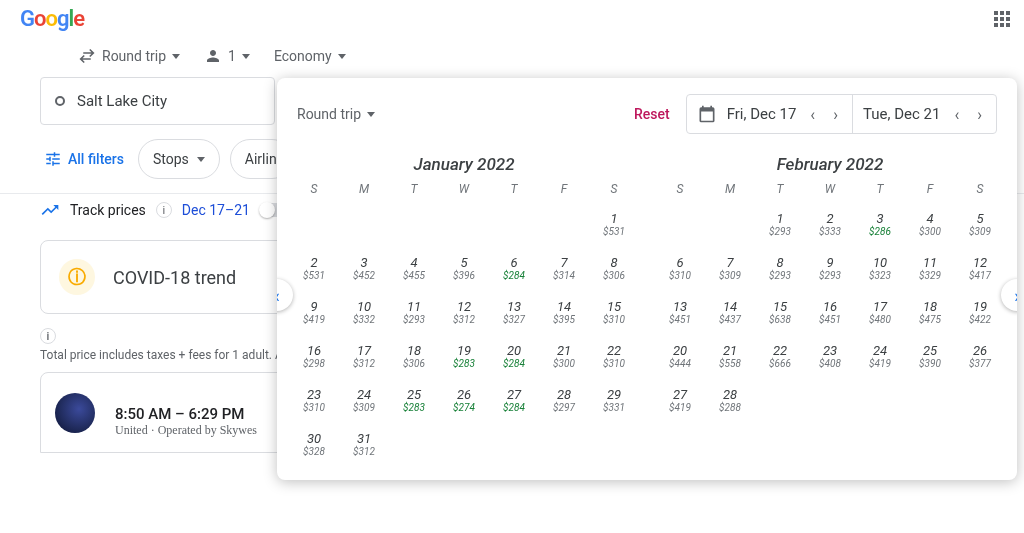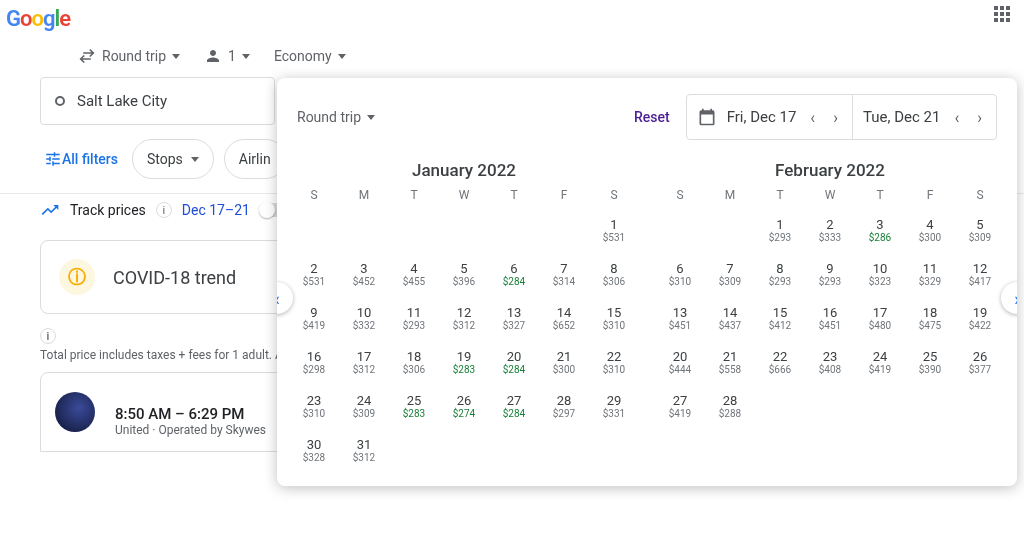--- a/index.html
+++ b/index.html
@@ -1,61 +1,61 @@
 <!DOCTYPE html>
 <html><head>
 <meta charset="utf-8">
 <style>
   * { box-sizing: border-box; margin: 0; padding: 0; font-family: Roboto, Arial, sans-serif; }
   body { background: #fff; width: 1024px; height: 533px; overflow: hidden; position: relative; color: #202124; }
-  .topbar { display: flex; align-items: flex-start; justify-content: space-between; padding: 6px 14px 6px 6px; }
+  .topbar { display: flex; align-items: center; justify-content: space-between; padding: 6px 14px 6px 20px; }
   .google-logo { font-size: 22px; font-weight: 600; letter-spacing: -1px; }
   .google-logo span:nth-child(1){color:#4285F4}
   .google-logo span:nth-child(2){color:#EA4335}
   .google-logo span:nth-child(3){color:#FBBC05}
   .google-logo span:nth-child(4){color:#4285F4}
   .google-logo span:nth-child(5){color:#34A853}
   .google-logo span:nth-child(6){color:#EA4335}
   .grid-icon { display:grid; grid-template-columns:repeat(3,4px); grid-template-rows:repeat(3,4px); gap:2px; }
   .grid-icon i { background:#5f6368; width:4px; height:4px; display:block; }
   .controls-row { display:flex; gap:24px; padding:10px 40px 12px 78px; font-size:14px; color:#5f6368; align-items:center; }
   .ctl { display:flex; align-items:center; gap:6px; }
   .origin-row { padding:0 40px 14px 40px; }
   .origin { border:1px solid #dadce0; border-radius:4px; display:flex; align-items:center; gap:12px; padding:12px 14px; height:48px; width:235px; font-size:15px; color:#3c4043; }
   .origin .circ { width:10px;height:10px;border:2px solid #5f6368;border-radius:50%; }
   .filters-row { display:flex; gap:10px; padding:0 40px 14px 40px; align-items:center; font-size:14px; }
-  .allfilters { color:#1a73e8; display:flex; align-items:center; font-weight:500; padding:6px 4px; }
+  .allfilters { color:#1a73e8; display:flex; align-items:center; gap:6px; font-weight:500; padding:6px 4px; }
   .chip { border:1px solid #dadce0; border-radius:20px; padding:11px 14px; display:flex; align-items:center; gap:8px; color:#3c4043; }
   .track-row { display:flex; align-items:center; gap:10px; padding:6px 40px 14px 40px; font-size:14px; border-top:1px solid #e8eaed; }
   .track-row .trend{color:#1a73e8;}
   .track-row .link{color:#1d4ed8;font-weight:400;}
   .toggle { width:26px;height:14px;background:#dadce0;border-radius:8px;position:relative; }
   .toggle::after{content:"";position:absolute;width:16px;height:16px;background:#fff;border-radius:50%;top:-1px;left:-1px;box-shadow:0 1px 2px rgba(0,0,0,.3);}
   .covid { border:1px solid #dadce0; border-radius:8px; margin:6px 40px 14px 40px; padding:18px 18px; display:flex; align-items:center; gap:18px; font-size:18px; color:#3c4043; }
   .covid .info { width:36px;height:36px;border-radius:50%;background:#fef7e0;display:flex;align-items:center;justify-content:center;color:#f9ab00;font-weight:bold;font-size:18px; }
   .best-h { padding:0 40px 4px 40px; font-size:20px; font-weight:500; display:flex; align-items:center; gap:8px; }
   .best-sub { padding:0 40px 10px 40px; font-size:12px; color:#5f6368; }
   .flight-card { margin:0 40px; border:1px solid #dadce0; border-radius:8px 8px 0 0; padding:14px; display:flex; gap:20px; align-items:center; }
   .airline-logo { width:40px;height:40px;border-radius:50%;background:radial-gradient(circle at 60% 40%,#3b4a9b 0%,#1f2a5a 60%,#0a1030 100%); }
   .flight-time { font-size:15px; font-weight:500;margin-top:18px; }
-  .flight-op { font-size:12px; color:#5f6368; }
+  .flight-op { font-size:12px; color:#5f6368;font-family:Liberation Serif, serif; }
 
   
   .popup { position:absolute; top:78px; left:277px; width:740px; background:#fff; border-radius:8px; box-shadow:0 2px 14px rgba(0,0,0,.25); overflow:hidden; padding-bottom:14px; }
   .p-head { display:flex; align-items:center; gap:16px; padding:16px 20px; }
   .p-head .tripsel{ font-size:14px;color:#5f6368;display:flex;align-items:center;gap:6px; }
   .spacer{flex:1}
-  .reset{color:#4c1d95;font-size:14px;font-weight:500;}
-  .datebox{border:1px solid #dadce0;border-radius:4px;display:flex;height:46px;}
+  .reset{color:#be185d;font-size:14px;font-weight:500;}
+  .datebox{border:1px solid #dadce0;border-radius:4px;display:flex;height:40px;}
   .datecell{display:flex;align-items:center;gap:10px;padding:0 10px;height:100%;}
   .datecell.dep{border-right:1px solid #dadce0;}
   .datecell .lbl{font-size:15px;color:#3c4043;}
   .nav{color:#5f6368;padding:0 4px;cursor:pointer;}
   .months{display:flex; padding:0 12px; justify-content:space-between;}
-  .month{width:350px;}
+  .month{width:350px;font-style:italic;}
   .month-title{text-align:center;font-size:17px;font-weight:500;color:#3c4043;padding:4px 0 8px;}
   .dow{display:grid;grid-template-columns:repeat(7,1fr);text-align:center;font-size:12px;color:#70757a;padding-bottom:6px;}
   .grid{display:grid;grid-template-columns:repeat(7,1fr);gap:0;}
   .cell{height:44px;display:flex;flex-direction:column;align-items:center;justify-content:center;}
   .dnum{font-size:13px;color:#3c4043;}
   .price{font-size:10px;color:#70757a;}
   .price.g{color:#188038;}
   .scroll-btn{position:absolute;top:50%;width:32px;height:32px;border-radius:50%;background:#fff;box-shadow:0 1px 4px rgba(0,0,0,.3);display:flex;align-items:center;justify-content:center;color:#1a73e8;font-size:18px;}
   .scroll-left{left:-16px;}
   .scroll-right{right:-16px;}
@@ -246,21 +246,21 @@
           <div class="cell">
             <div class="dnum">12</div>
             <div class="price">$312</div>
           </div>
           <div class="cell">
             <div class="dnum">13</div>
             <div class="price">$327</div>
           </div>
           <div class="cell">
             <div class="dnum">14</div>
-            <div class="price">$652</div>
+            <div class="price">$395</div>
           </div>
           <div class="cell">
             <div class="dnum">15</div>
             <div class="price">$310</div>
           </div>
           <div class="cell">
             <div class="dnum">16</div>
             <div class="price">$298</div>
           </div>
           <div class="cell">
@@ -390,21 +390,21 @@
           <div class="cell">
             <div class="dnum">13</div>
             <div class="price">$451</div>
           </div>
           <div class="cell">
             <div class="dnum">14</div>
             <div class="price">$437</div>
           </div>
           <div class="cell">
             <div class="dnum">15</div>
-            <div class="price">$412</div>
+            <div class="price">$638</div>
           </div>
           <div class="cell">
             <div class="dnum">16</div>
             <div class="price">$451</div>
           </div>
           <div class="cell">
             <div class="dnum">17</div>
             <div class="price">$480</div>
           </div>
           <div class="cell">

